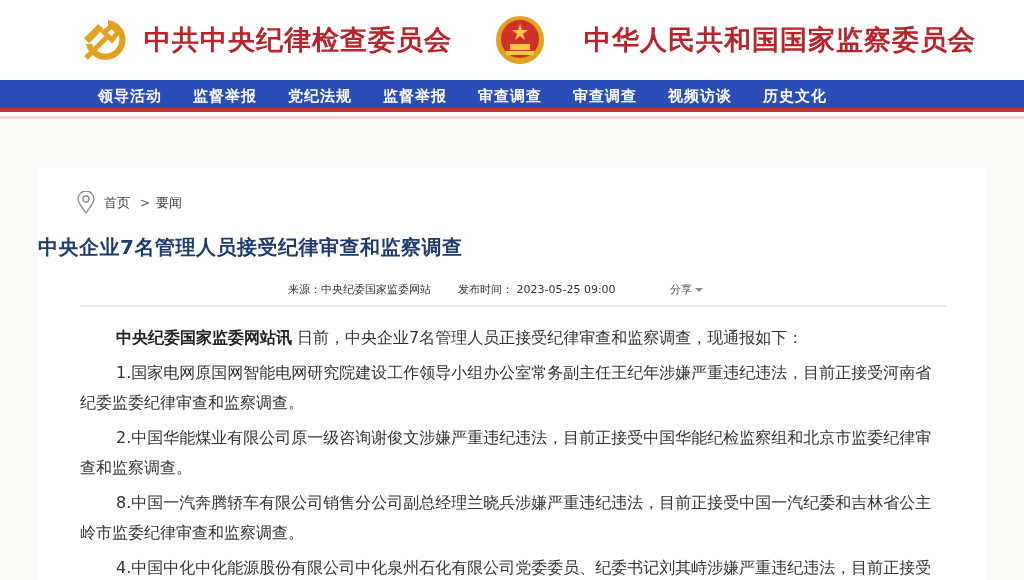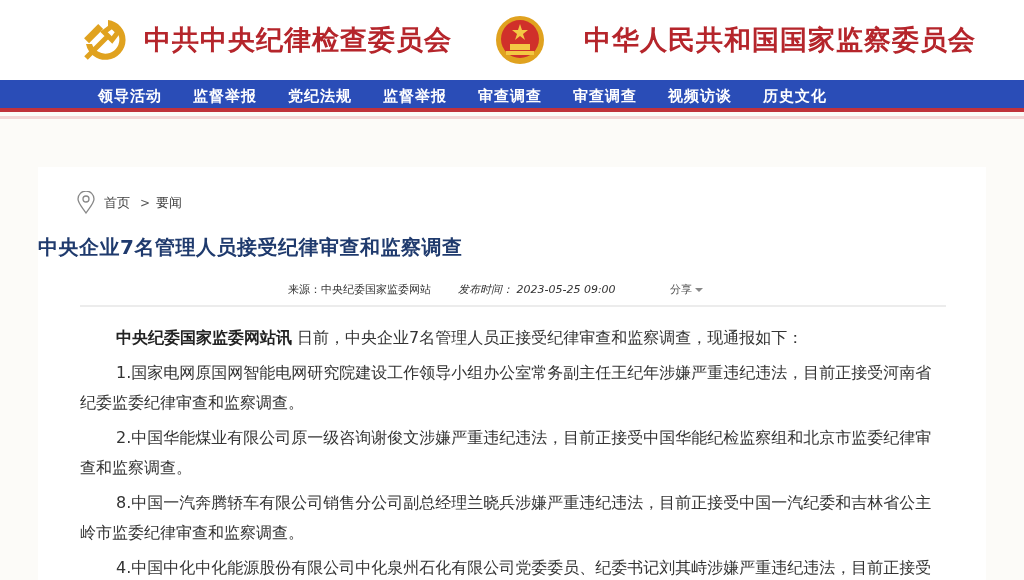--- a/index.html
+++ b/index.html
@@ -22,21 +22,21 @@
 
   .breadcrumb { position: absolute; left: 38px; top: 24px; display: flex; align-items: center; font-size: 13px; color: #555; }
   .pin { width: 20px; height: 24px; margin-right: 8px; }
   .crumb { cursor: pointer; color: #444; }
   .crumb-sep { margin: 0 6px 0 10px; color: #555; font-size: 12px; }
 
   .title { position: absolute; left: 0; width: 948px; top: 67px; text-align: left; font-size: 20px; font-weight: bold; color: #1f3a6d; letter-spacing: 0.5px; }
 
   .meta { position: absolute; left: 0; top: 115px; width: 948px; font-size: 11px; color: #333; }
   .meta .src { position: absolute; left: 250px; }
-  .meta .time { position: absolute; left: 420px; font-style: italic; }
+  .meta .time { position: absolute; left: 420px; }
   .meta .share { position: absolute; left: 632px; color: #555; cursor: pointer; }
   .meta .share .caret { display: inline-block; width: 0; height: 0; border-left: 4px solid transparent; border-right: 4px solid transparent; border-top: 4px solid #888; margin-left: 3px; vertical-align: middle; }
 
   .divider { position: absolute; left: 42px; top: 138px; width: 866px; height: 2px; background: #ececec; }
 
   .body { position: absolute; left: 42px; top: 156px; width: 866px; font-size: 16px; color: #333; line-height: 30px; }
   .para { text-indent: 36px; margin-bottom: 5px; }
   .para .lead { font-weight: bold; color: #222; }
 </style>
 </head>

